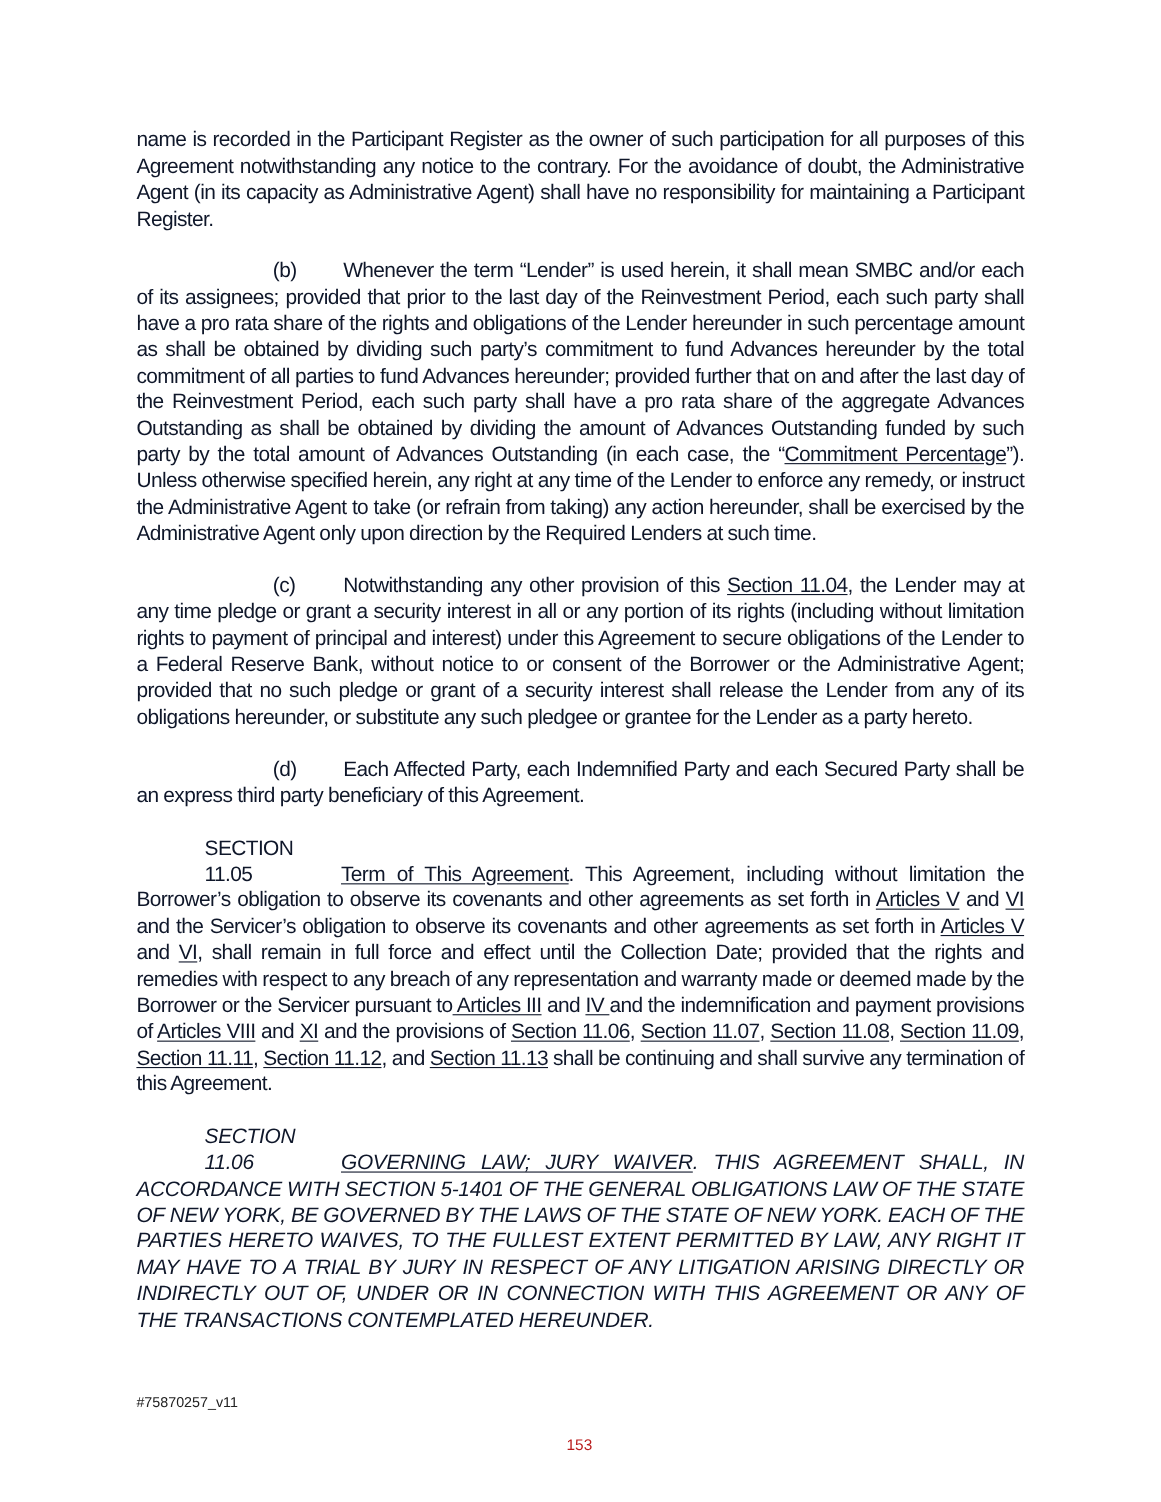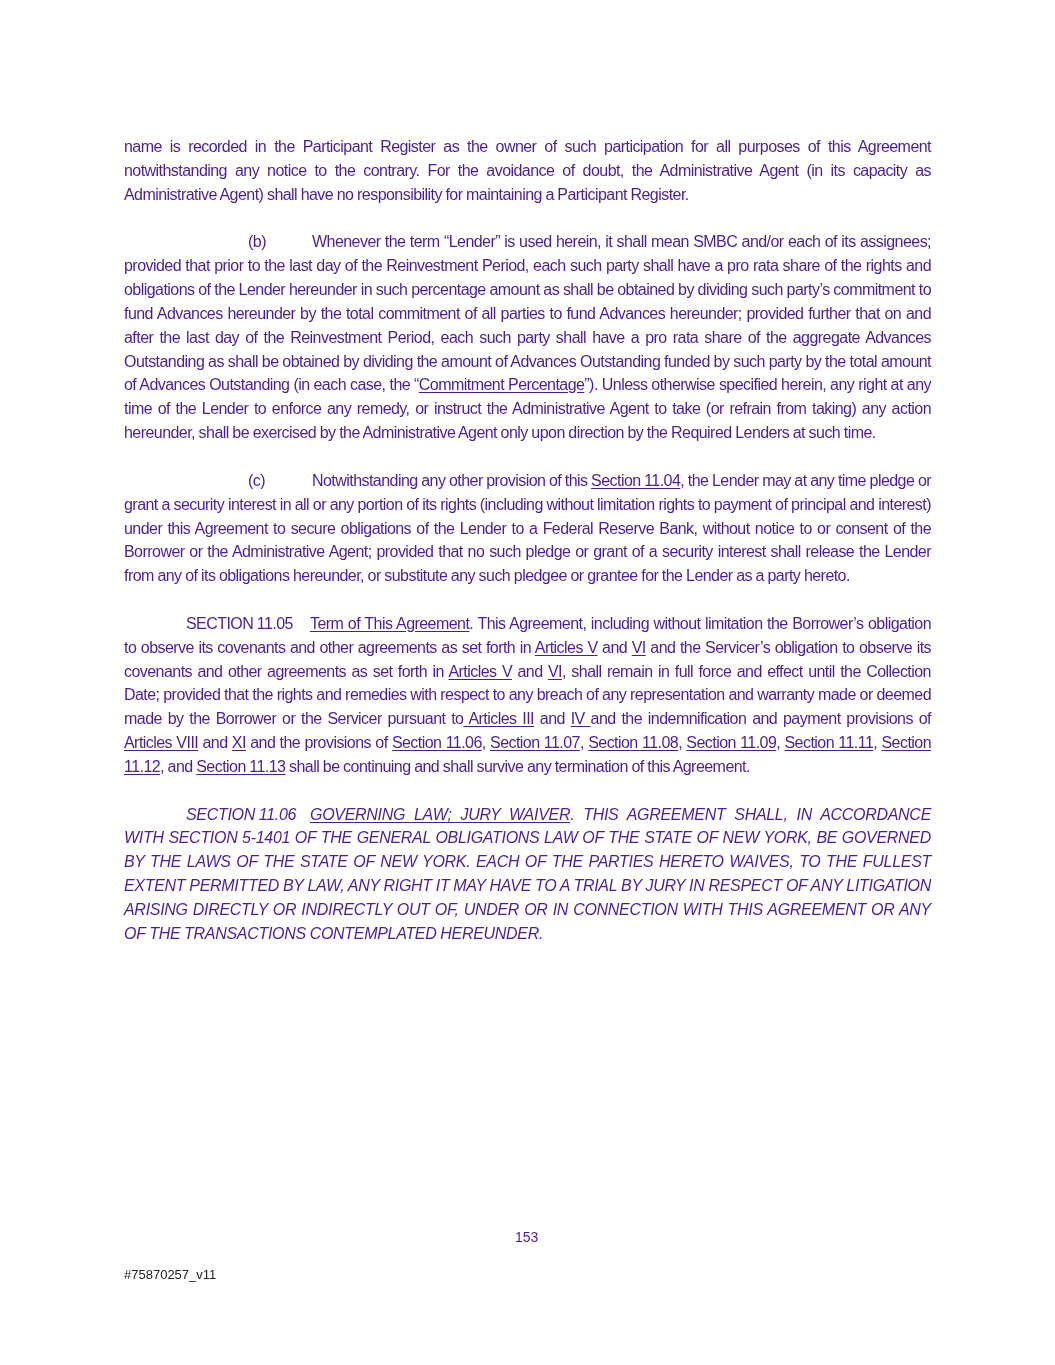--- a/index.html
+++ b/index.html
@@ -1,62 +1,65 @@
 <!DOCTYPE html>
 <html><head>
   <meta charset="utf-8">
   <style>
     html, body { margin: 0; padding: 0; background: #ffffff; }
     body { width: 1055px; height: 1365px; position: relative; overflow: hidden; }
     .page {
       position: absolute;
       left: 124px;
-      top: 135px;
+      top: 116px;
       width: 807px;
       font-family: "Liberation Sans", sans-serif;
-      font-size: 16px;
+      font-size: 19px;
       line-height: 23.85px;
-      color: #4c1d95;
+      color: #0f172a;
       text-align: justify;
       letter-spacing: -0.55px;
       word-spacing: -0.3px;
     }
     .para { margin: 0 0 23.85px 0; }
     .para.last { margin-bottom: 0; font-style: italic; }
     .u { text-decoration: underline; text-underline-offset: 2px; }
     .lbl { display: inline-block; width: 64px; }
     .ind-sub { padding-left: 124px; }
     .sec-num { display: inline-block; width: 186px; padding-left: 62px; box-sizing: border-box; }
     .caps { letter-spacing: -0.3px; }
     .footer-id {
       position: absolute; left: 124px; top: 1267px;
       font-family: "Liberation Sans", sans-serif; font-size: 13px; color: #222;
     }
     .footer-page {
-      position: absolute; left: 515px; top: 1229px;
-      font-family: "Liberation Sans", sans-serif; font-size: 14px; color: #4c1d95;
+      position: absolute; left: 515px; top: 1305px;
+      font-family: "Liberation Sans", sans-serif; font-size: 14px; color: #b91c1c;
     }
   </style>
 </head>
 <body>
 
 <div class="page">
 
   <p class="para">
     <span>name is recorded in the Participant Register as the owner of such participation for all purposes of this Agreement notwithstanding any notice to the contrary.  For the avoidance of doubt, the Administrative Agent (in its capacity as Administrative Agent) shall have no responsibility for maintaining a Participant Register.</span>
   </p>
 
   <p class="para">
     <span class="ind-sub"></span><span class="lbl">(b)</span><span>Whenever the term “Lender” is used herein, it shall mean SMBC and/or each of its assignees; provided that prior to the last day of the Reinvestment Period, each such party shall have a pro rata share of the rights and obligations of the Lender hereunder in such percentage amount as shall be obtained by dividing such party’s commitment to fund Advances hereunder by the total commitment of all parties to fund Advances hereunder; provided further that on and after the last day of the Reinvestment Period, each such party shall have a pro rata share of the aggregate Advances Outstanding as shall be obtained by dividing the amount of Advances Outstanding funded by such party by the total amount of Advances Outstanding (in each case, the “</span><span class="u">Commitment Percentage</span><span>”).  Unless otherwise specified herein, any right at any time of the Lender to enforce any remedy, or instruct the Administrative Agent to take (or refrain from taking) any action hereunder, shall be exercised by the Administrative Agent only upon direction by the Required Lenders at such time.</span>
   </p>
 
   <p class="para">
     <span class="ind-sub"></span><span class="lbl">(c)</span><span>Notwithstanding any other provision of this </span><span class="u">Section 11.04</span><span>, the Lender may at any time pledge or grant a security interest in all or any portion of its rights (including without limitation rights to payment of principal and interest) under this Agreement to secure obligations of the Lender to a Federal Reserve Bank, without notice to or consent of the Borrower or the Administrative Agent; provided that no such pledge or grant of a security interest shall release the Lender from any of its obligations hereunder, or substitute any such pledgee or grantee for the Lender as a party hereto.</span>
   </p>
 
+  <p class="para">
+    <span class="ind-sub"></span><span class="lbl">(d)</span><span>Each Affected Party, each Indemnified Party and each Secured Party shall be an express third party beneficiary of this Agreement.</span>
+  </p>
 
   <p class="para">
     <span class="sec-num">SECTION 11.05</span><span class="u">Term of This Agreement</span><span>.  This Agreement, including without limitation the Borrower’s obligation to observe its covenants and other agreements as set forth in </span><span class="u">Articles V</span><span> and </span><span class="u">VI</span><span> and the Servicer’s obligation to observe its covenants and other agreements as set forth in </span><span class="u">Articles V</span><span> and </span><span class="u">VI</span><span>, shall remain in full force and effect until the Collection Date; provided that the rights and remedies with respect to any breach of any representation and warranty made or deemed made by the Borrower or the Servicer pursuant to</span><span class="u"> Articles III</span><span> and </span><span class="u">IV </span><span>and the indemnification and payment provisions of </span><span class="u">Articles VIII</span><span> and </span><span class="u">XI</span><span> and the provisions of </span><span class="u">Section 11.06</span><span>, </span><span class="u">Section 11.07</span><span>, </span><span class="u">Section 11.08</span><span>, </span><span class="u">Section 11.09</span><span>, </span><span class="u">Section 11.11</span><span>, </span><span class="u">Section 11.12</span><span>, and </span><span class="u">Section 11.13</span><span> shall be continuing and shall survive any termination of this Agreement.</span>
   </p>
 
   <p class="para last caps">
     <span class="sec-num">SECTION 11.06</span><span class="u">GOVERNING LAW; JURY WAIVER</span><span>.  THIS AGREEMENT SHALL, IN ACCORDANCE WITH SECTION 5-1401 OF THE GENERAL OBLIGATIONS LAW OF THE STATE OF NEW YORK, BE GOVERNED BY THE LAWS OF THE STATE OF NEW YORK.  EACH OF THE PARTIES HERETO WAIVES, TO THE FULLEST EXTENT PERMITTED BY LAW, ANY RIGHT IT MAY HAVE TO A TRIAL BY JURY IN RESPECT OF ANY LITIGATION ARISING DIRECTLY OR INDIRECTLY OUT OF, UNDER OR IN CONNECTION WITH THIS AGREEMENT OR ANY OF THE TRANSACTIONS CONTEMPLATED HEREUNDER.</span>
   </p>
 
 </div>

